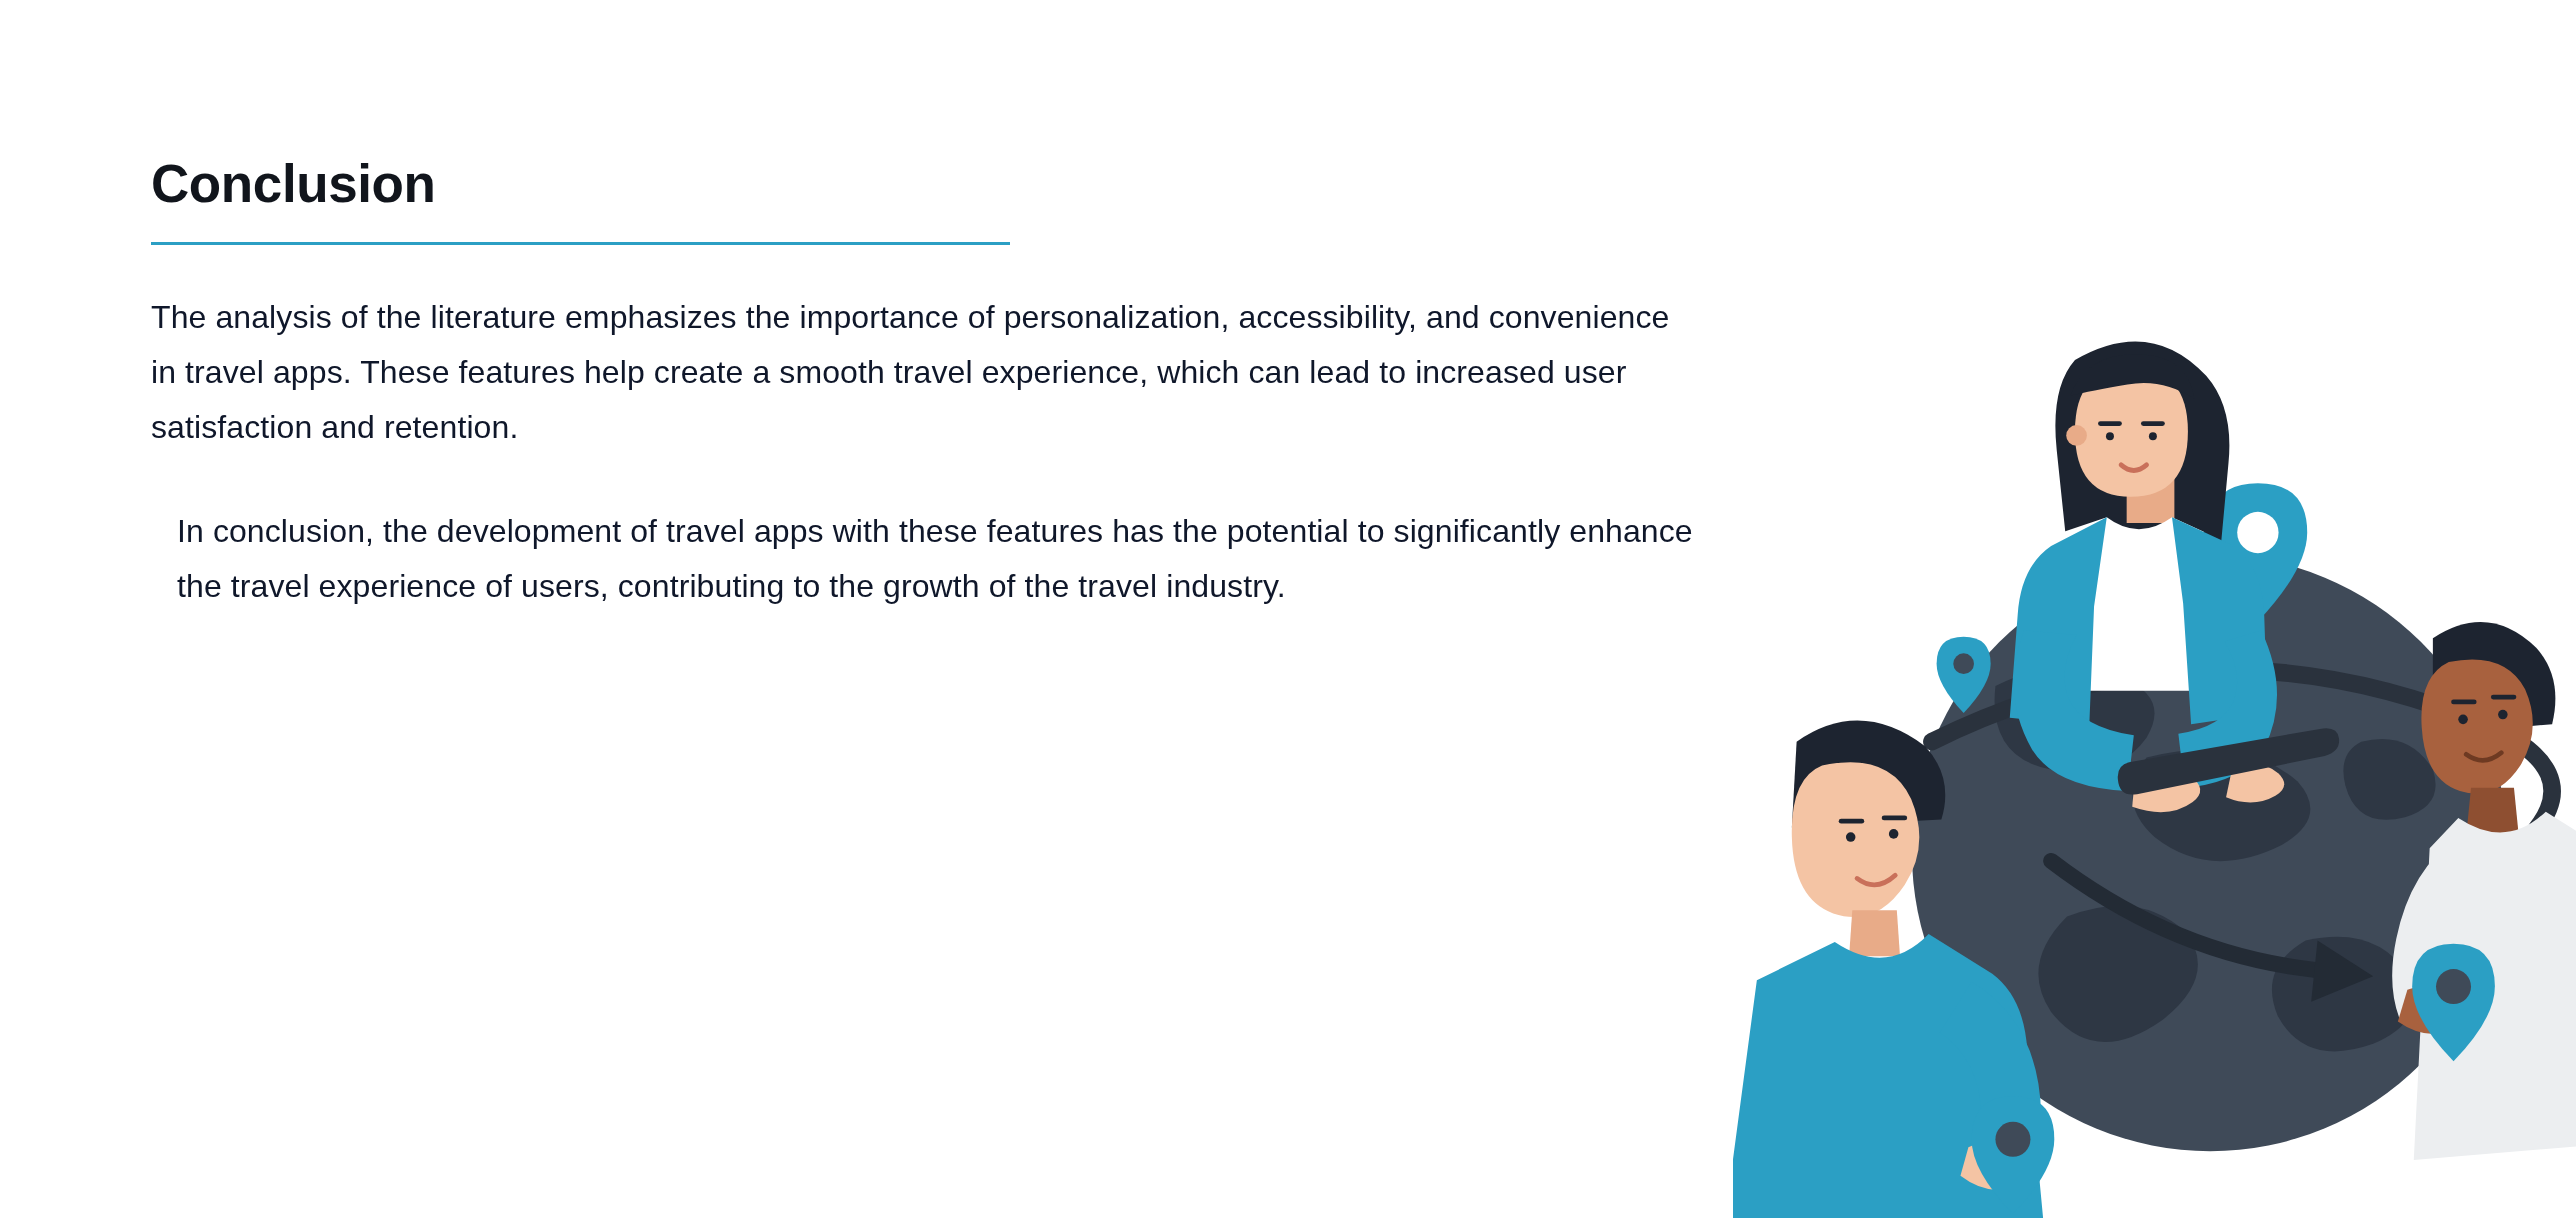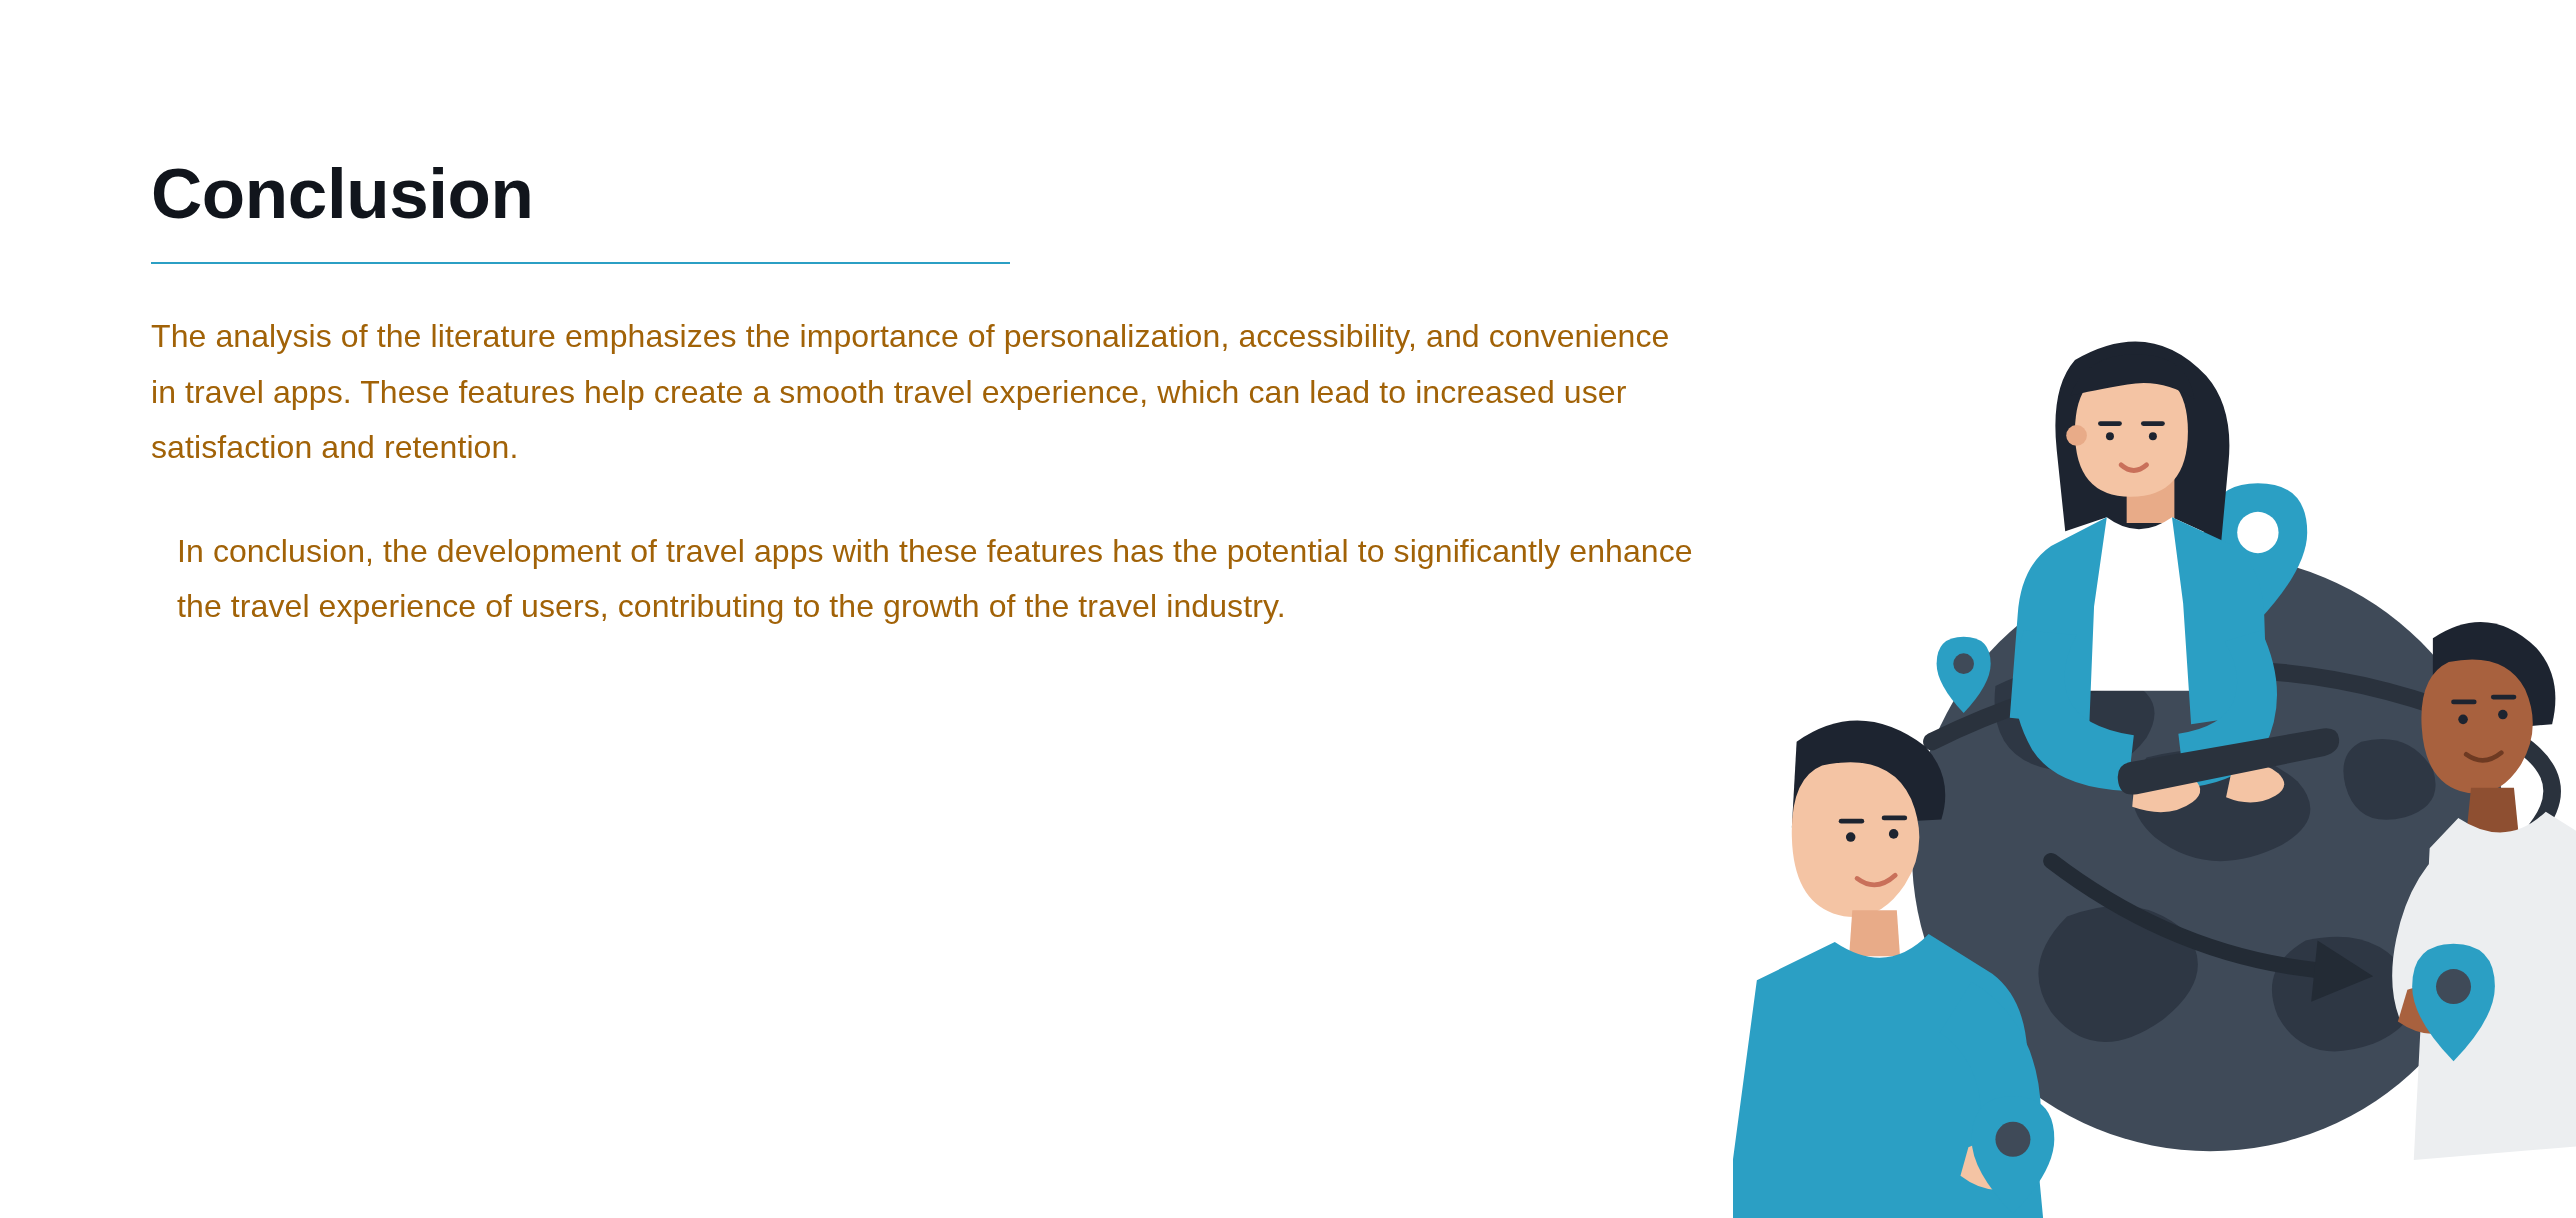--- a/index.html
+++ b/index.html
@@ -23,38 +23,38 @@
 
   
   .content {
     position: absolute;
     left: 151px;
     top: 155px;
     width: 1543px;
   }
 
   .heading {
-    font-size: 71px;
+    font-size: 53px;
     font-weight: bold;
     color: #11151c;
     letter-spacing: -0.4px;
     line-height: 1.1;
     margin: 0;
   }
 
   .rule {
     margin-top: 29px;
     width: 859px;
     height: 2.4px;
     background: #2b9fc4;
   }
 
   .para {
     margin: 0;
-    color: #a16207;
+    color: #0f172a;
     font-size: 32px;
     line-height: 1.72;
     letter-spacing: 0.1px;
     max-width: 1535px;
   }
   .para.first { margin-top: 45px; }
   .para.second { margin-top: 49px; margin-left: 26px; }
 
   
   .illustration {

